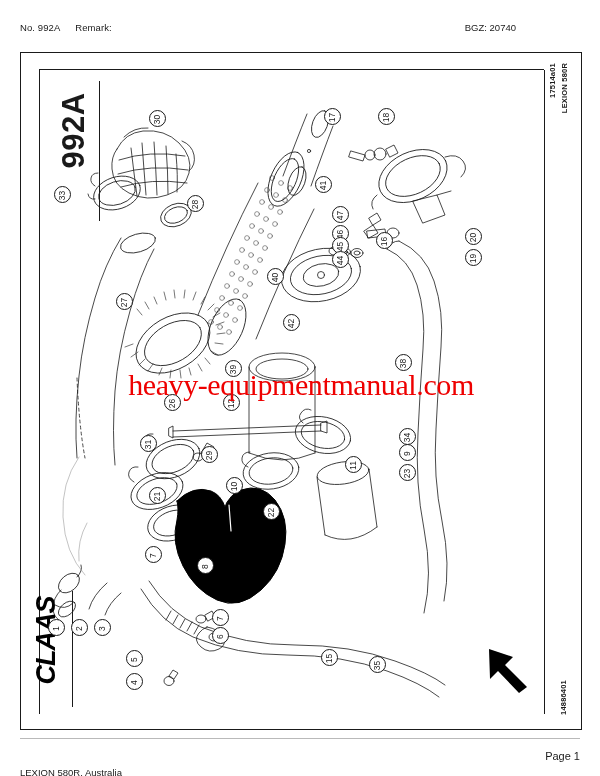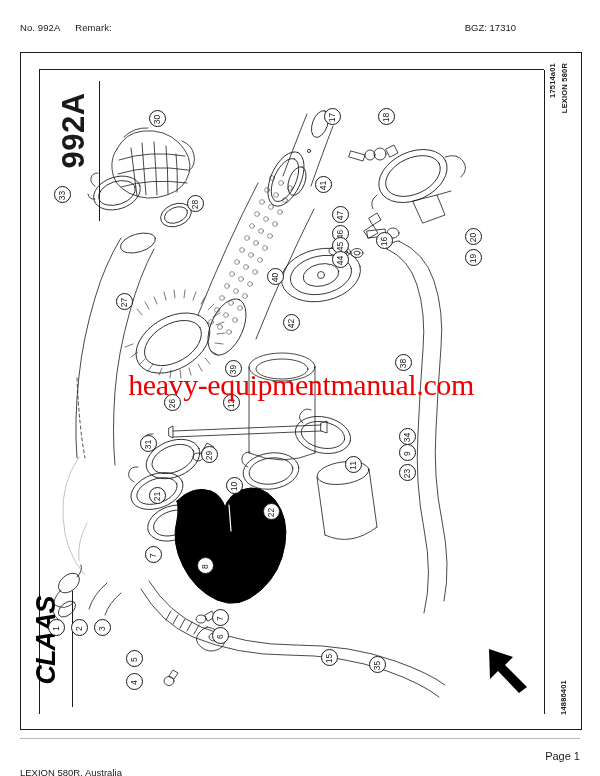--- a/index.html
+++ b/index.html
@@ -205,21 +205,21 @@
   }
 </style>
 </head>
 <body>
 
 <div class="page-header">
   <div class="hdr-left">
     <span class="hdr-no">No. 992A</span>
     <span>Remark:</span>
   </div>
-  <div class="hdr-right">BGZ: 17310</div>
+  <div class="hdr-right">BGZ: 20740</div>
 </div>
 
 <div class="drawing-frame">
 
   <div class="inner-frame"></div>
 
   <div class="illustration">
   <svg width="560" height="676" viewBox="0 0 560 676" xmlns="http://www.w3.org/2000/svg">
     <g fill="none" stroke="#1a1a1a" stroke-width="0.8" stroke-linejoin="round" stroke-linecap="round">
 

